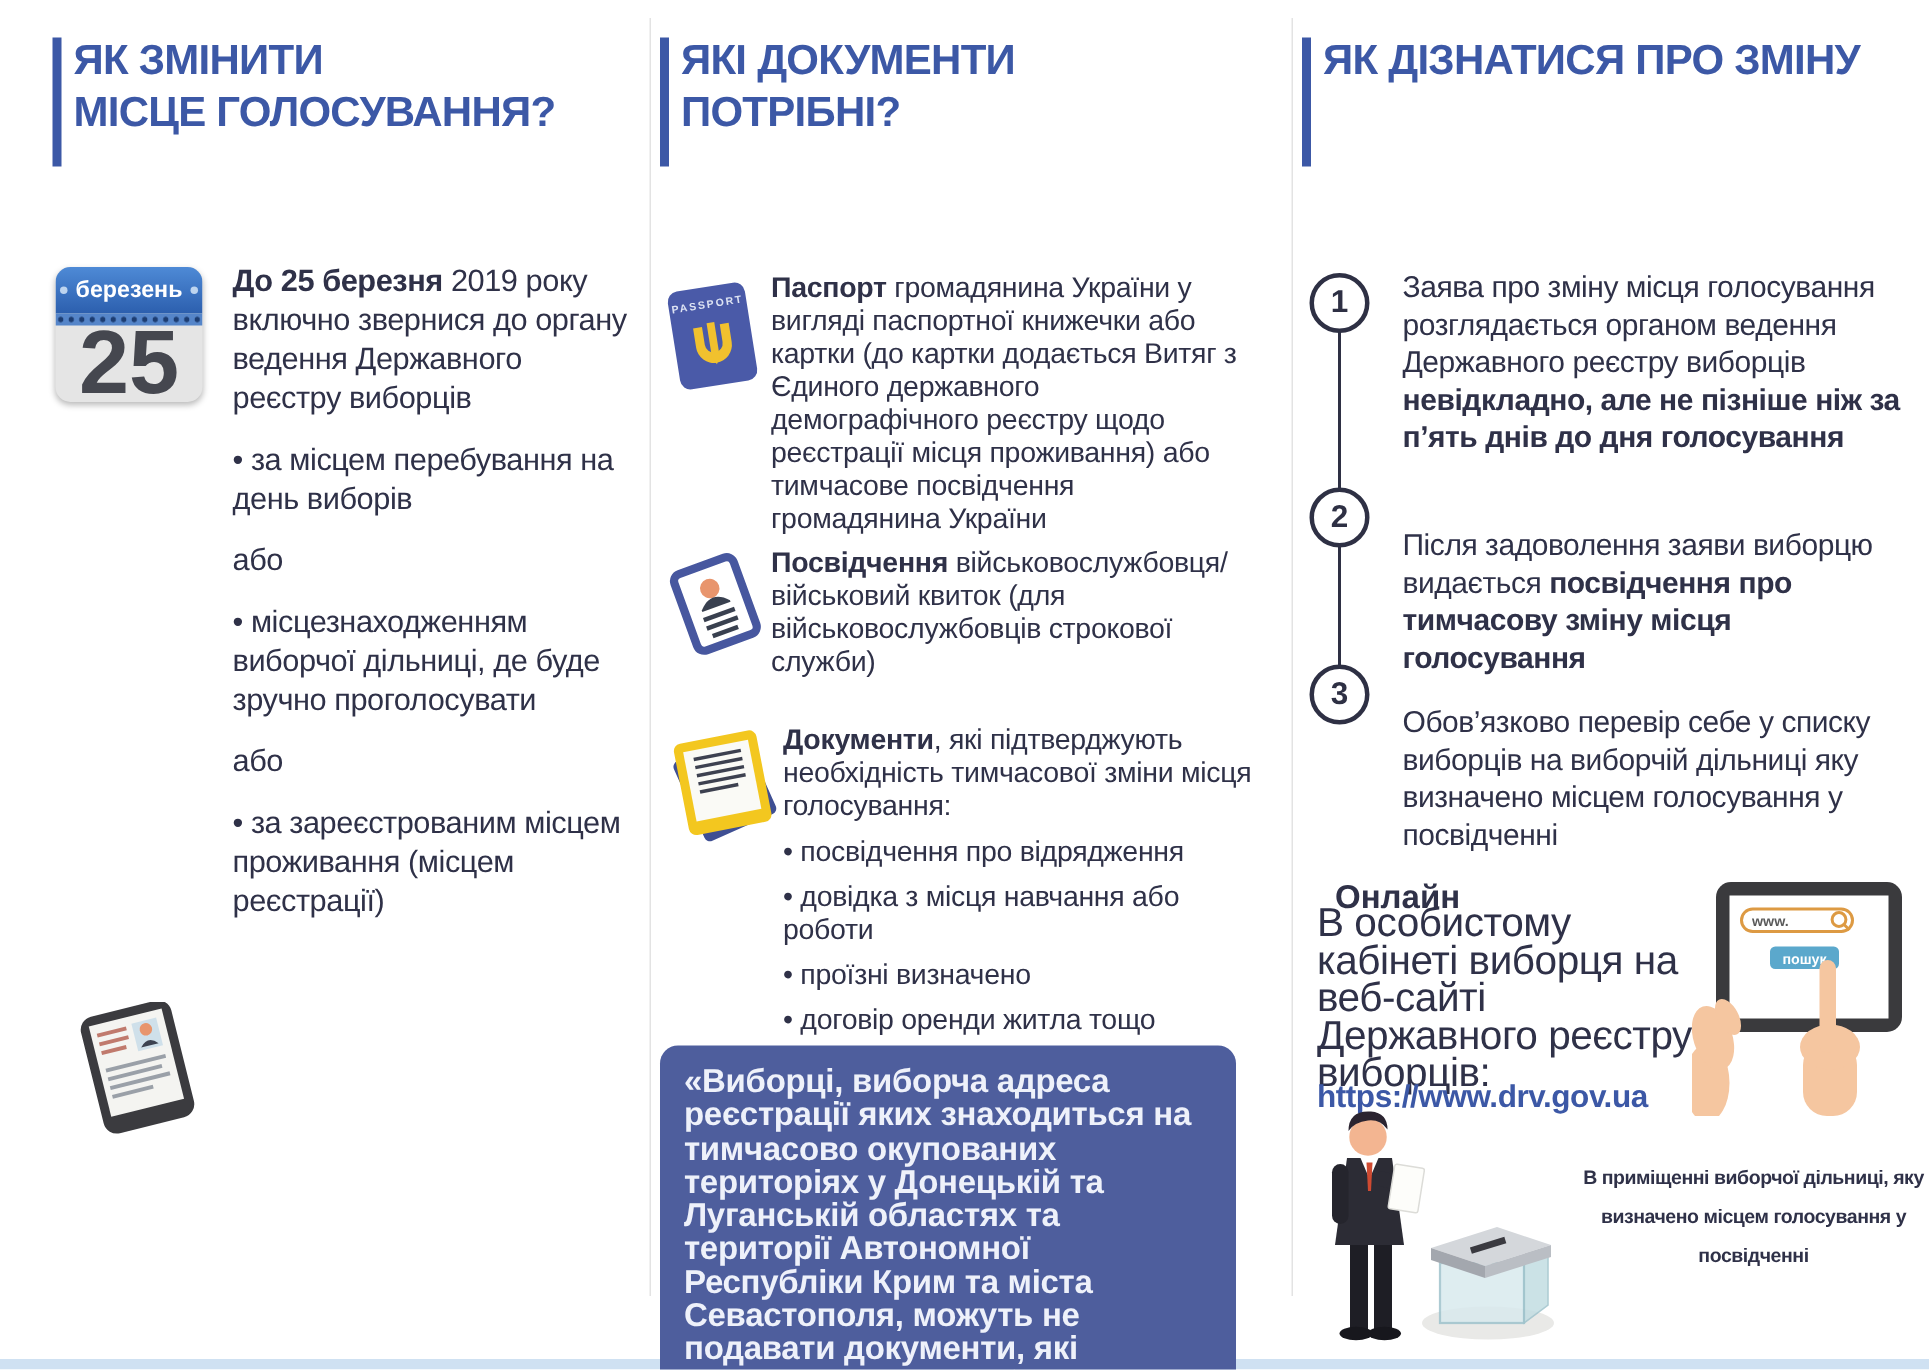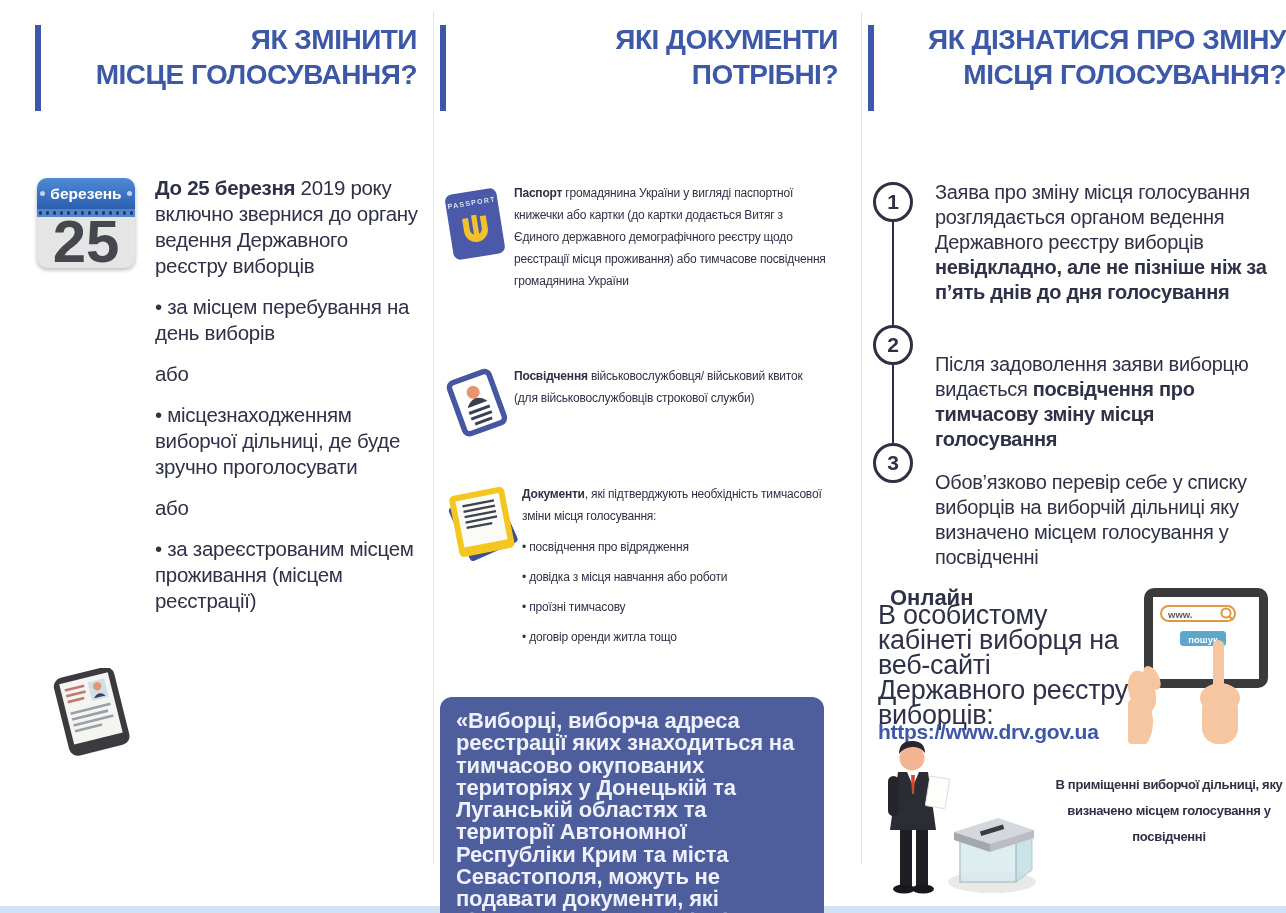--- a/index.html
+++ b/index.html
@@ -9,21 +9,21 @@
   }
   .canvas{position:absolute;left:0;top:0;width:1286px;height:913px;}
   .divider{position:absolute;top:12px;height:852px;width:1px;background:#e3e3e3;}
   .footer-strip{position:absolute;left:0;right:0;bottom:0;height:7px;background:#cfe1f2;}
 
   .col{position:absolute;top:22px;}
   #col1{left:35px;width:382px;}
   #col2{left:440px;width:398px;}
   #col3{left:868px;width:418px;}
 
-  .hdr{position:relative;padding-left:14px;text-align:right;}
+  .hdr{position:relative;padding-left:14px;}
   .hdr-bar{position:absolute;left:0;top:3px;width:6px;height:86px;background:#3c58a6;}
   .hdr-line{display:block;font-size:28px;font-weight:bold;color:#3c58a6;line-height:35px;letter-spacing:-0.5px;}
 
   .row{position:absolute;display:flex;align-items:flex-start;}
   .icon-cell{flex:0 0 auto;}
   .text-cell{flex:0 0 auto;}
 
   .para{margin:0 0 15px;font-size:20.5px;line-height:26px;letter-spacing:-0.3px;}
   .b{font-weight:bold;}
   .bold{font-weight:bold;}
@@ -36,21 +36,21 @@
            justify-content:center;gap:5px;color:#fff;font-size:15.5px;font-weight:bold;}
   .cal-dot{width:5px;height:5px;border-radius:50%;background:#bdd4ef;display:inline-block;}
   .cal-perf{height:8px;background-color:#5585c9;
             background-image:radial-gradient(circle at 3.5px 4px,#1d3d72 1.6px,rgba(0,0,0,0) 2px);
             background-size:7px 8px;}
   .cal-day{font-size:60px;font-weight:bold;color:#45474f;text-align:center;line-height:49px;}
 
   
   .doc-row{position:absolute;display:flex;}
   .doc-icon{flex:0 0 74px;}
-  .doc-text{flex:0 0 314px;font-size:12px;line-height:22px;letter-spacing:-0.2px;}
+  .doc-text{flex:0 0 314px;font-size:19px;line-height:22px;letter-spacing:-0.2px;}
   .doc-text p{margin:0;}
   .doc-bullet{margin:8px 0 0 !important;}
   .doc-intro{margin:0 0 9px !important;}
 
   .quote{position:absolute;top:675px;left:0;width:352px;background:#4e5e9d;border-radius:12px;
          padding:13px 16px;color:#eef1fa;font-size:22px;line-height:22.3px;font-weight:bold;letter-spacing:-0.2px;}
   .quote p{margin:0;}
 
   
   .steps{position:absolute;left:5px;top:158px;width:405px;height:320px;}
@@ -185,35 +185,34 @@
               <rect x="26" y="35.5" width="32" height="2.3"></rect>
               <rect x="26" y="41" width="26" height="2.3"></rect>
             </g>
           </g>
         </svg>
       </div>
       <div class="doc-text">
         <p class="doc-intro"><span class="b">Документи</span><span>, які підтверджують необхідність тимчасової зміни місця голосування:</span></p>
         <p class="doc-bullet">• посвідчення про відрядження</p>
         <p class="doc-bullet">• довідка з місця навчання або роботи</p>
-        <p class="doc-bullet">• проїзні тимчасову</p>
+        <p class="doc-bullet">• проїзні визначено</p>
         <p class="doc-bullet">• договір оренди житла тощо</p>
       </div>
     </div>
 
     <div class="quote">
       <p>«Виборці, виборча адреса реєстрації яких знаходиться на тимчасово окупованих територіях у Донецькій та Луганській областях та території Автономної Республіки Крим та міста Севастополя, можуть не подавати документи, які підтверджують необхідність зміни місця голосування»</p>
     </div>
   </section>
 
   <section id="col3" class="col">
     <header class="hdr">
       <div class="hdr-bar"></div>
       <span class="hdr-line">ЯК ДІЗНАТИСЯ ПРО ЗМІНУ</span>
-      <span class="hdr-line">МІСЦЯ ГОЛОСУВАННЯ?</span>
     </header>
 
     <div class="steps">
       <div class="step-line"></div>
       <div class="step-circle" style="top:2px">
           <span>1</span>
         </div>
       <div class="step-circle" style="top:145px">
           <span>2</span>
         </div>

